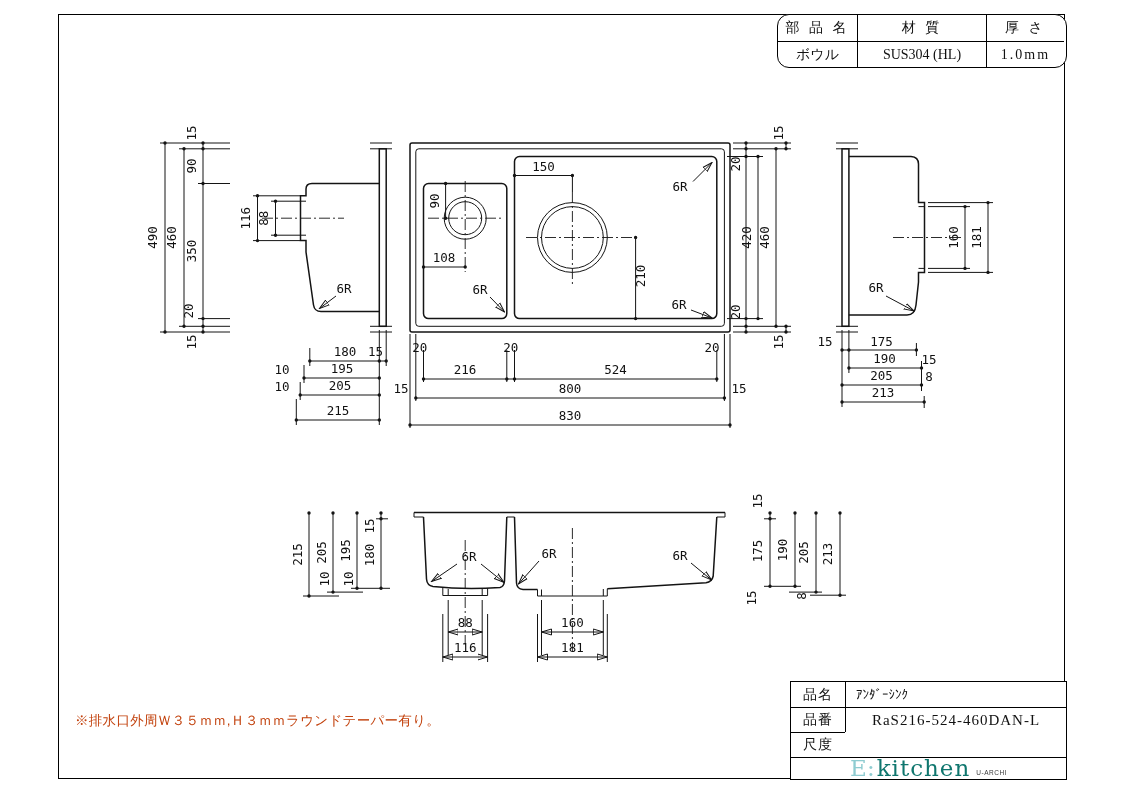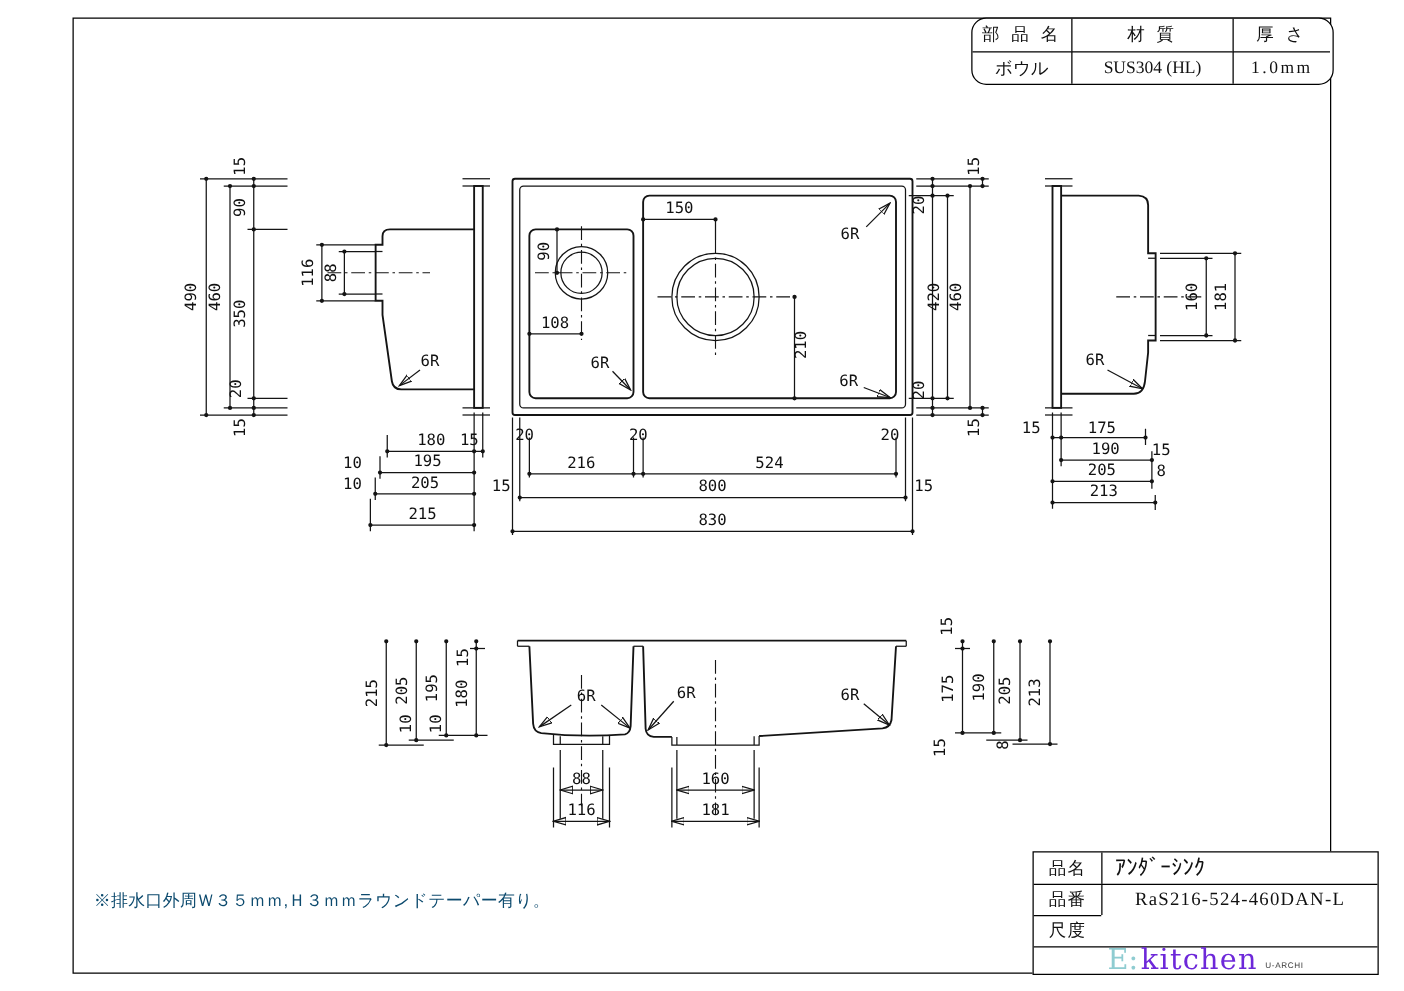--- a/index.html
+++ b/index.html
@@ -20,34 +20,34 @@
         grid-template-columns:79px 129px 78px;grid-template-rows:26px 26px;border-radius:12px;}
   #spec .c{border-left:1.4px solid #000;border-top:1.4px solid #000;display:flex;
            align-items:center;justify-content:center;font-family:"Liberation Serif",serif;
            font-size:14px;}
   #spec .c:nth-child(3n+1){border-left:none;}
   #spec .c:nth-child(-n+3){border-top:none;}
   #spec .th{letter-spacing:3px;}
   #spec .sp{letter-spacing:2px;}
   
   #title{left:790px;top:681px;width:275px;height:97px;
-         grid-template-columns:54px 221px;grid-template-rows:25px 25px 25px 20px;margin-left:36px;}
+         grid-template-columns:54px 221px;grid-template-rows:25px 25px 25px 20px;}
   #title .c{border-left:1.4px solid #000;border-top:1.4px solid #000;display:flex;
             align-items:center;justify-content:center;font-size:14px;}
   #title .c.first{border-top:none;}
   #title .lab{border-left:none;letter-spacing:1px;}
-  #title .v1{justify-content:flex-start;padding-left:10px;font-size:18px;}
+  #title .v1{justify-content:flex-start;padding-left:10px;font-size:13px;}
   #title .v2,#title .v3{font-family:"Liberation Serif",serif;font-size:15px;letter-spacing:1px;}
   #logo{grid-column:1 / span 2;border-top:1.4px solid #000;display:flex;align-items:center;
         justify-content:center;gap:2px;}
   #logo .e{font-family:"DejaVu Serif",serif;font-size:23px;color:#8fccd1;}
-  #logo .k{font-family:"DejaVu Serif",serif;font-size:23px;color:#6d28d9;letter-spacing:1px;}
+  #logo .k{font-family:"DejaVu Serif",serif;font-size:23px;color:#0f766e;letter-spacing:1px;}
   #logo .u{font-size:6.5px;color:#3a3a3a;margin:10px 0 0 4px;letter-spacing:.5px;}
   
-  .note{position:absolute;left:75px;font-size:13.5px;color:#0c4a6e;letter-spacing:.3px;white-space:nowrap;}
+  .note{position:absolute;left:75px;font-size:13.5px;color:#c2410c;letter-spacing:.3px;white-space:nowrap;}
 </style>
 </head>
 <body>
 
 <div id="sheet">
   <div id="border"></div>
 
   <svg width="1123" height="793" viewBox="0 0 1123 793">
     <defs>
       <marker id="ah" markerWidth="11" markerHeight="8" refX="10" refY="4" orient="auto-start-reverse" markerUnits="userSpaceOnUse">

